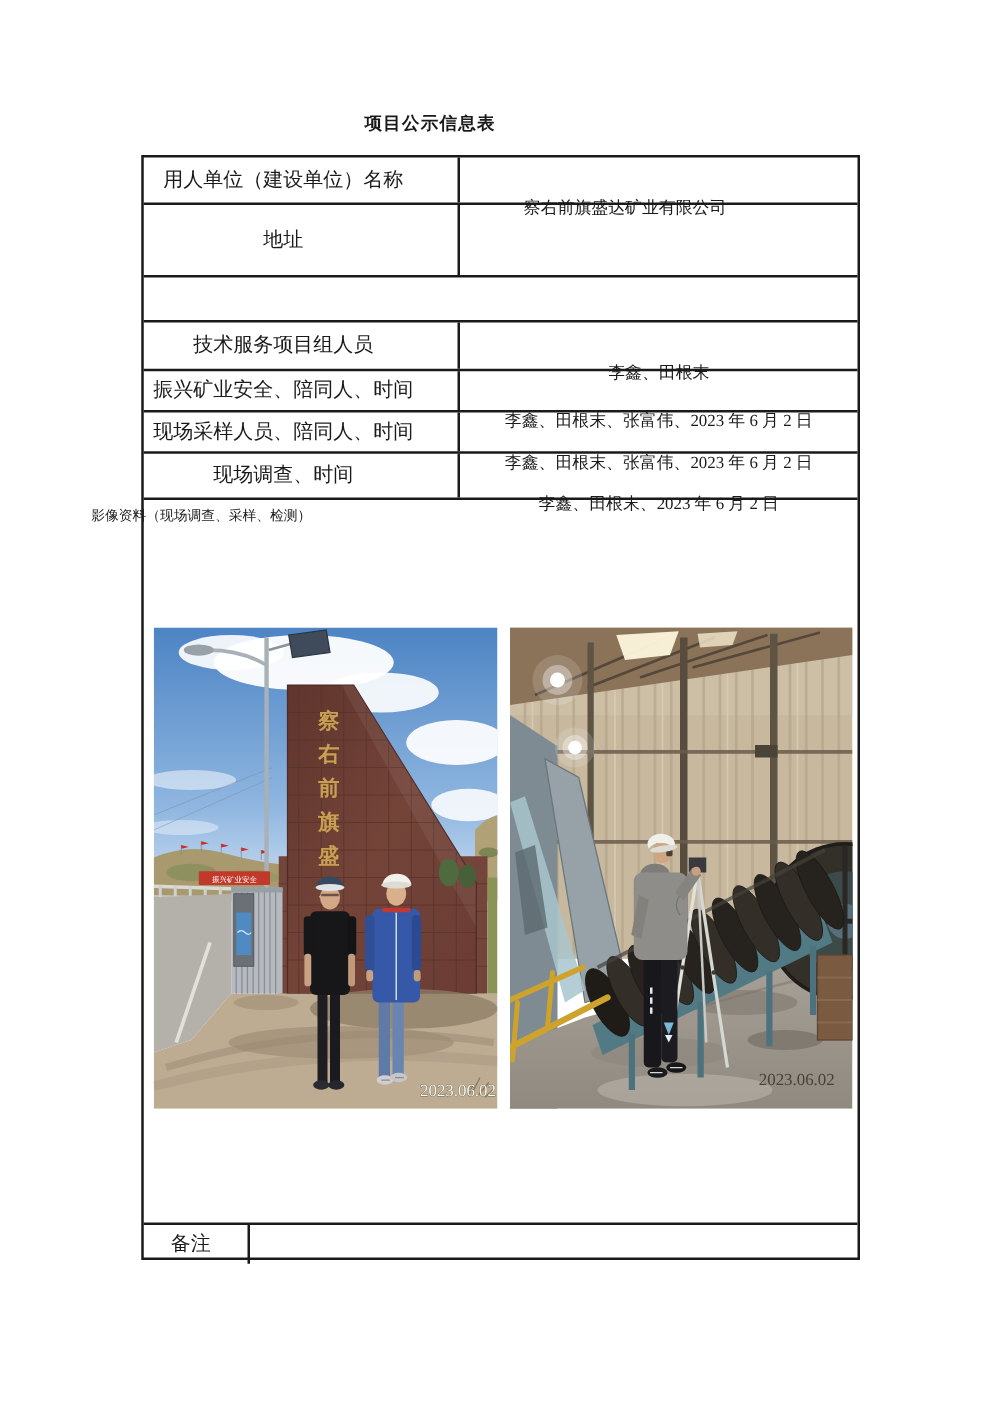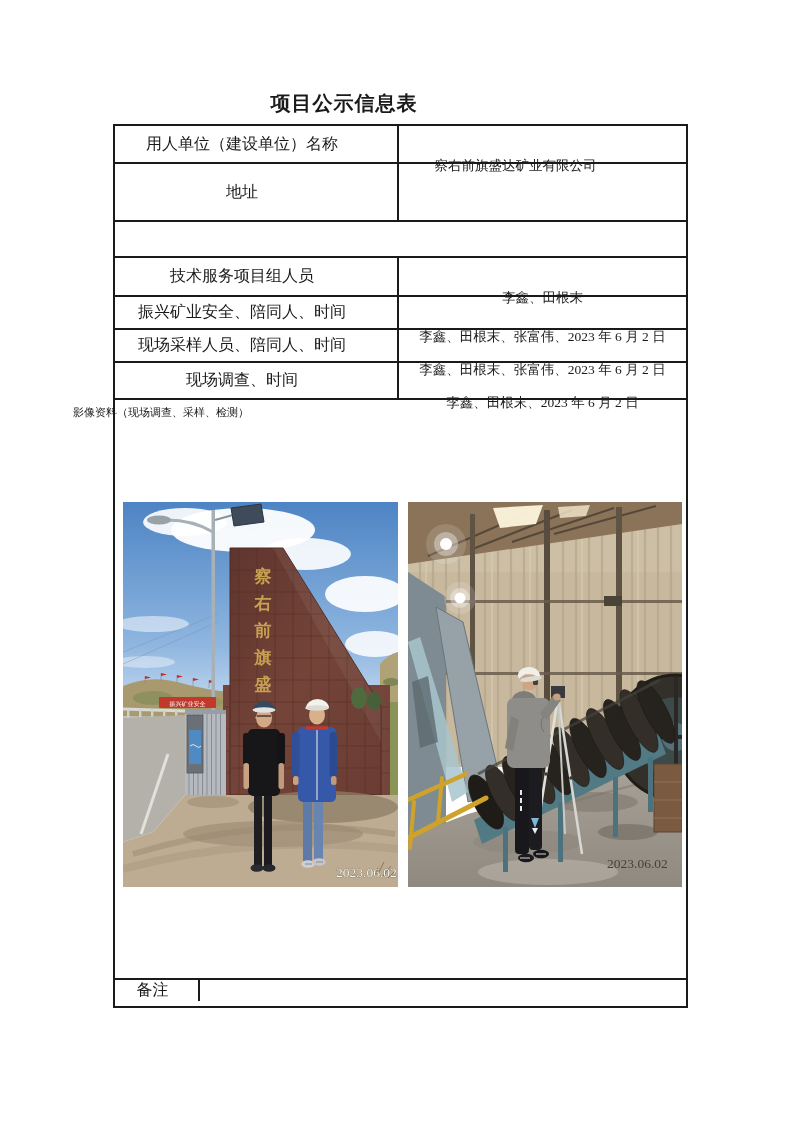--- a/index.html
+++ b/index.html
@@ -1,27 +1,27 @@
 <!DOCTYPE html>
 <html><head>
 <meta charset="utf-8">
 <style>
   html,body{margin:0;padding:0;background:#ffffff;}
   .page{position:relative;width:800px;height:1131px;background:#ffffff;overflow:hidden;
         font-family:"Liberation Serif","DejaVu Serif",serif;color:#1a1a1a;}
   .title{position:absolute;left:0;top:90px;width:688px;margin:0;text-align:center;
-         font-size:20px;font-weight:bold;letter-spacing:1px;}
+         font-size:14px;font-weight:bold;letter-spacing:1px;}
   .tbl{position:absolute;left:113px;top:124px;width:575px;height:884px;
        border:2px solid #1a1a1a;box-sizing:border-box;}
   .tr{display:flex;box-sizing:border-box;border-bottom:2px solid #1a1a1a;align-items:stretch;}
   .r1{height:38px}.r2{height:58px}.r3{height:36px}.r4{height:39px}
   .r5{height:33px}.r6{height:33px}.r7{height:37px}
   .rmedia{height:575px;display:block;position:relative;}
-  .rremark{height:31px;border-bottom:none;flex-direction:column;}
-  .lc{width:284px;border-right:2px solid #1a1a1a;box-sizing:border-box;
+  .rremark{height:31px;border-bottom:none;}
+  .lc{width:253px;border-right:2px solid #1a1a1a;box-sizing:border-box;
       display:flex;align-items:center;justify-content:center;}
   .lc-sm{width:85px;border-right:2px solid #1a1a1a;box-sizing:border-box;
       display:flex;align-items:center;justify-content:center;}
   .rc{flex:1;display:flex;align-items:center;justify-content:center;margin-top:40px;}
   .lbl{font-size:16px;transform:translateX(-14px);white-space:nowrap;}
   .lbl-sm{font-size:16px;transform:translateX(-4px);white-space:nowrap;}
   .val{font-size:13.5px;text-align:center;}
   .off27{transform:translateX(-27px);}
   .addr{max-width:258px;line-height:29px;}
   .media-head{margin-top:5px;text-align:left;font-size:11px;transform:translateX(-42px);}

